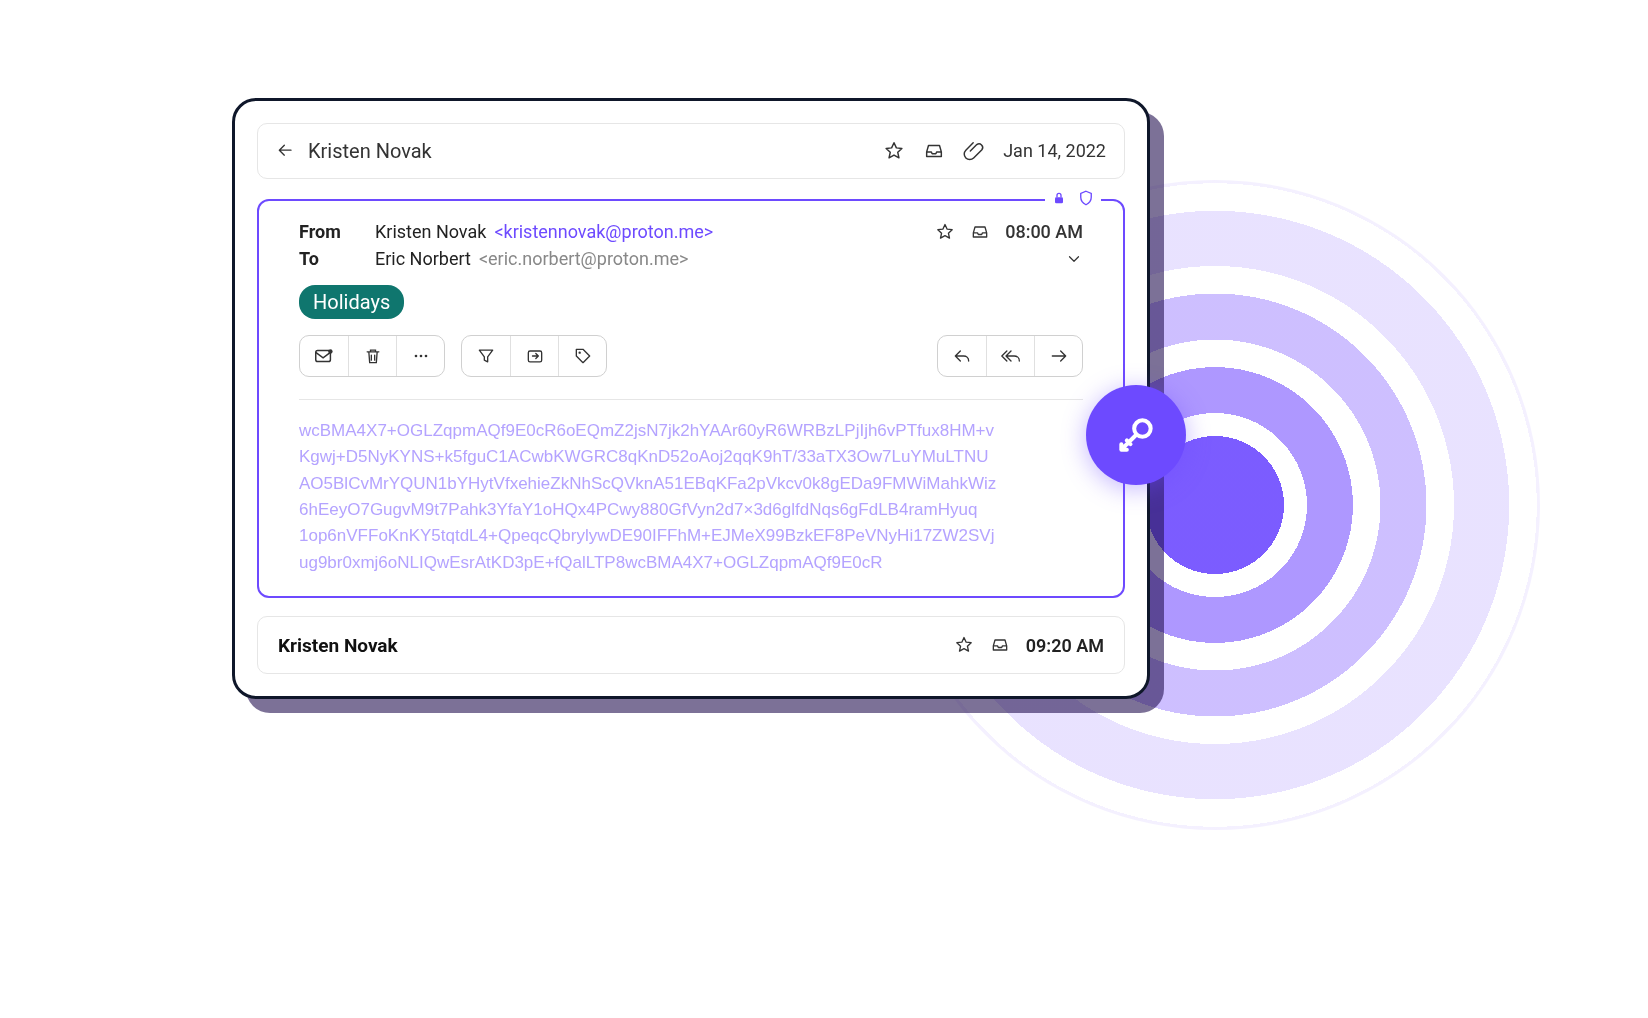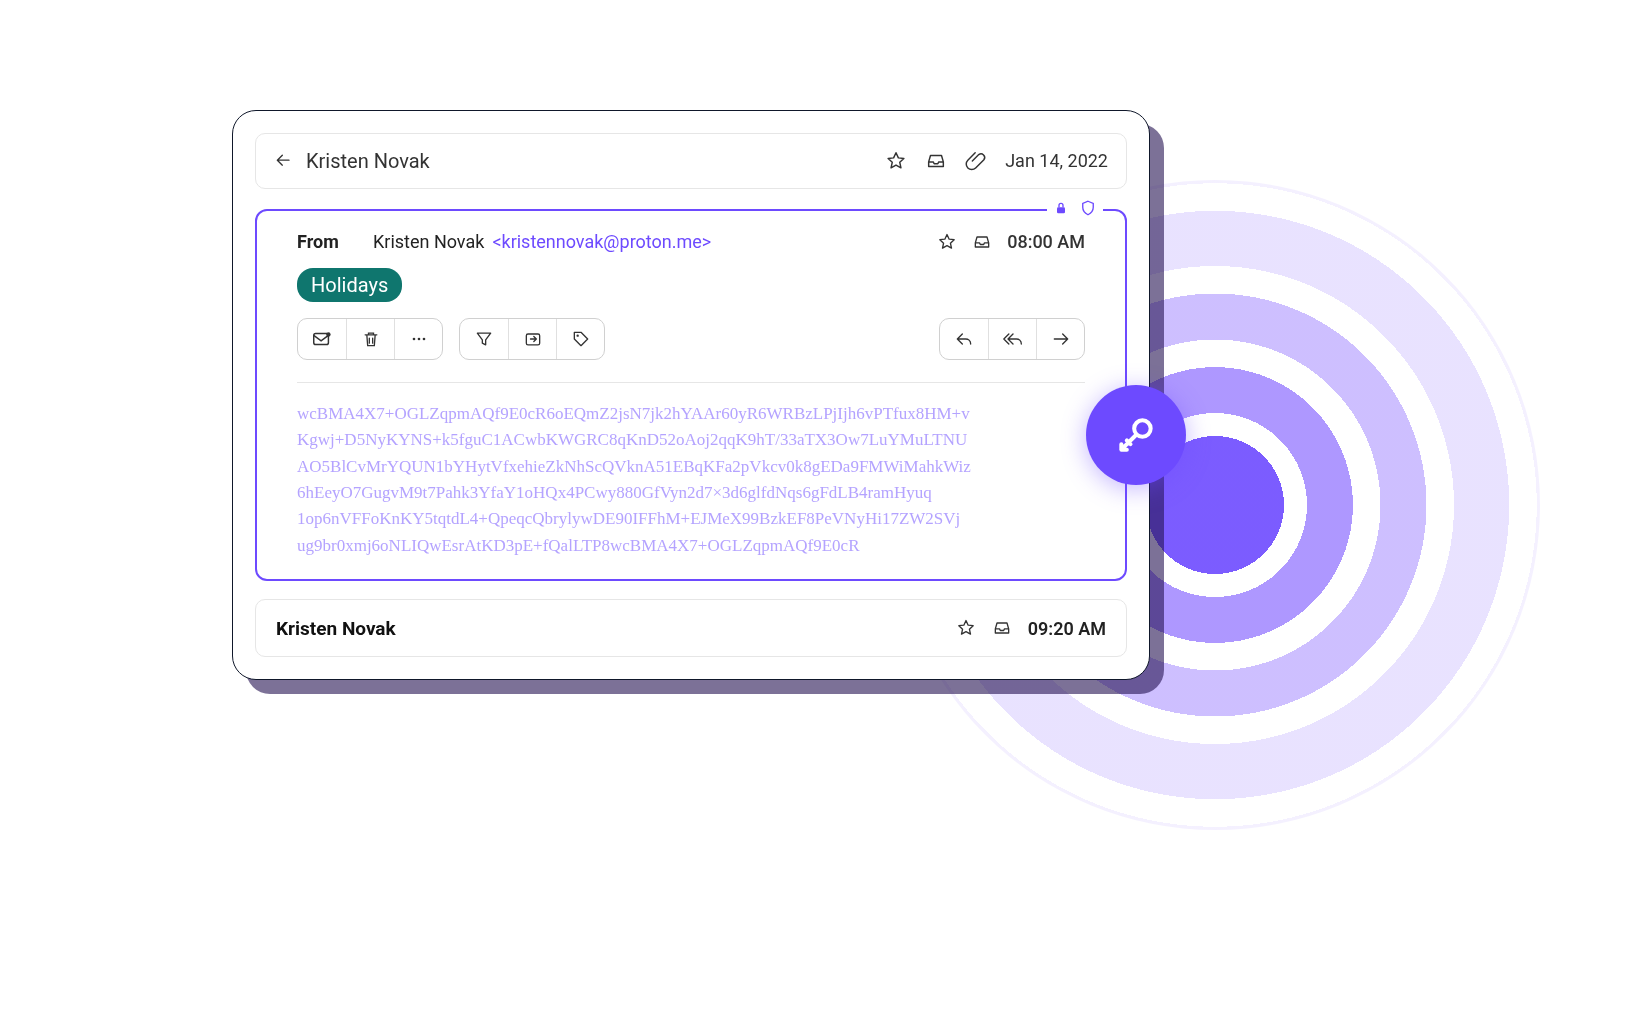--- a/index.html
+++ b/index.html
@@ -44,25 +44,25 @@
     background: #6d4aff;
     display: flex;
     align-items: center;
     justify-content: center;
     box-shadow: 0 4px 24px rgba(109,74,255,0.4);
     z-index: 5;
   }
 
   .card {
     position: absolute;
-    top: 110px;
+    top: 98px;
     left: 232px;
     width: 918px;
     background: #ffffff;
-    border: 1px solid #0f172a;
+    border: 3px solid #0f172a;
     border-radius: 24px;
     box-shadow: 14px 14px 0 0 rgba(36,18,82,0.6);
     padding: 22px;
     z-index: 3;
   }
 
   .thread-header {
     display: flex;
     align-items: center;
     justify-content: space-between;
@@ -130,21 +130,21 @@
     width:48px; height:40px;
     display:flex; align-items:center; justify-content:center;
     cursor:pointer;
   }
   .icon-btn + .icon-btn { border-left:1px solid #e0e0e0; }
 
   .cipher {
     margin-top: 22px;
     padding-top: 18px;
     border-top: 1px solid #e6e6e6;
-    font-family: Liberation Serif, serif;
+    font-family: Liberation Sans, sans-serif;
     font-size: 17px;
     line-height: 1.55;
     color: #b4a3ff;
     word-break: break-all;
     white-space: pre-wrap;
   }
 
   .list-item {
     margin-top: 18px;
     border:1px solid #e6e6e6;
@@ -217,20 +217,30 @@
         <svg width="20" height="20" viewBox="0 0 24 24">
           <path d="M12 3l2.6 5.6 6 .6-4.5 4.2 1.3 6-5.4-3-5.4 3 1.3-6L3.4 9.2l6-.6L12 3z" class="stroke-dark" stroke-linejoin="round"></path>
         </svg>
         <svg width="20" height="20" viewBox="0 0 24 24">
           <path d="M4 13l2-7h12l2 7v5H4v-5z M4 13h5l1 2h4l1-2h5" class="stroke-dark" stroke-linejoin="round"></path>
         </svg>
         <span class="msg-time">08:00 AM</span>
       </div>
     </div>
 
+    <div class="meta-row">
+      <span class="meta-label">To</span>
+      <span class="meta-name">Eric Norbert</span>
+      <span class="meta-email-muted">&lt;eric.norbert@proton.me&gt;</span>
+      <div class="meta-right">
+        <svg width="18" height="18" viewBox="0 0 24 24">
+          <path d="M6 9l6 6 6-6" class="stroke-dark" stroke-linecap="round" stroke-linejoin="round"></path>
+        </svg>
+      </div>
+    </div>
 
     <span class="tag">Holidays</span>
 
     <div class="toolbar-row">
       <div class="btn-group">
         <div class="icon-btn">
           <svg width="22" height="22" viewBox="0 0 24 24">
             <rect x="3" y="6" width="16" height="12" rx="2" class="stroke-dark"></rect>
             <path d="M3 8l8 6 8-6" class="stroke-dark"></path>
             <circle cx="19" cy="7" r="2.4" fill="#333"></circle>

